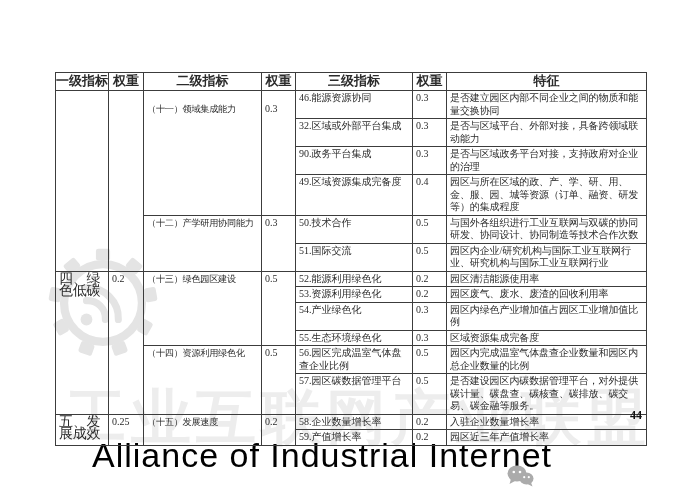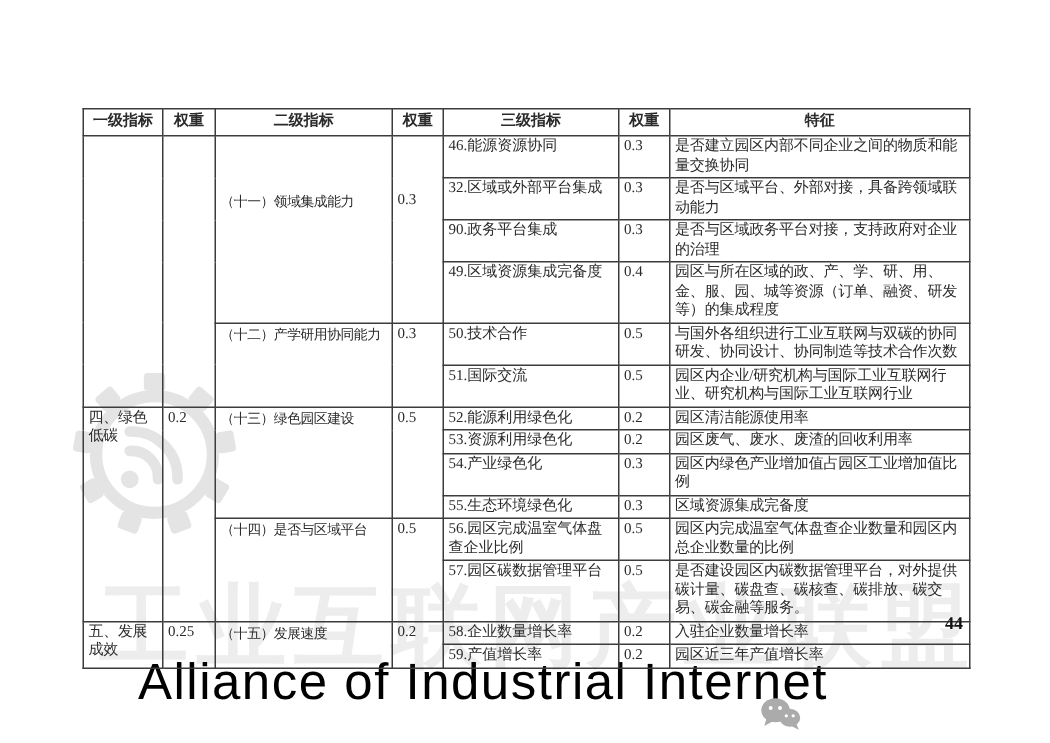--- a/index.html
+++ b/index.html
@@ -34,25 +34,25 @@
     font-size: 10px; background: transparent;
   }
   th, td {
     border: 1px solid #3c3c3c;
     vertical-align: top;
     line-height: 12.5px;
     padding: 1px 3px;
     background: transparent;
     word-break: break-all;
   }
-  th { font-weight: bold; text-align: center; height: 18px; vertical-align: middle; padding: 0; font-size: 10px; margin-top: 12px; }
+  th { font-weight: bold; text-align: center; height: 18px; vertical-align: middle; padding: 0; font-size: 13px; margin-top: 12px; }
   td.wt { text-align: left; }
-  td.l1 { font-size: 10px; letter-spacing: -0.2px; margin-left: 40px; }
+  td.l1 { font-size: 14px; letter-spacing: -0.2px; margin-left: 40px; }
   td.l2 { font-size: 9.2px; letter-spacing: -0.3px; }
-  td.l2-low { padding-top: 37px; }
+  td.l2-low { padding-top: 12px; }
   td.feat { letter-spacing: -0.1px; }
 
   
   .page-number {
     position: absolute; left: 630px; top: 408px; z-index: 2;
     font-size: 12px; font-weight: bold; color: #111;
   }
   .footer {
     position: absolute; left: 506px; top: 464px; z-index: 2;
     display: flex; align-items: center; gap: 6px;
@@ -169,21 +169,21 @@
         <td class="l3">54.产业绿色化</td>
         <td class="wt">0.3</td>
         <td class="feat">园区内绿色产业增加值占园区工业增加值比例</td>
       </tr>
       <tr>
         <td class="l3">55.生态环境绿色化</td>
         <td class="wt">0.3</td>
         <td class="feat">区域资源集成完备度</td>
       </tr>
       <tr>
-        <td class="l2" rowspan="2">（十四）是否与区域平台</td>
+        <td class="l2" rowspan="2">（十四）资源利用绿色化</td>
         <td class="wt" rowspan="2">0.5</td>
         <td class="l3">56.园区完成温室气体盘查企业比例</td>
         <td class="wt">0.5</td>
         <td class="feat">园区内完成温室气体盘查企业数量和园区内总企业数量的比例</td>
       </tr>
       <tr>
         <td class="l3">57.园区碳数据管理平台</td>
         <td class="wt">0.5</td>
         <td class="feat">是否建设园区内碳数据管理平台，对外提供碳计量、碳盘查、碳核查、碳排放、碳交易、碳金融等服务。</td>
       </tr>

